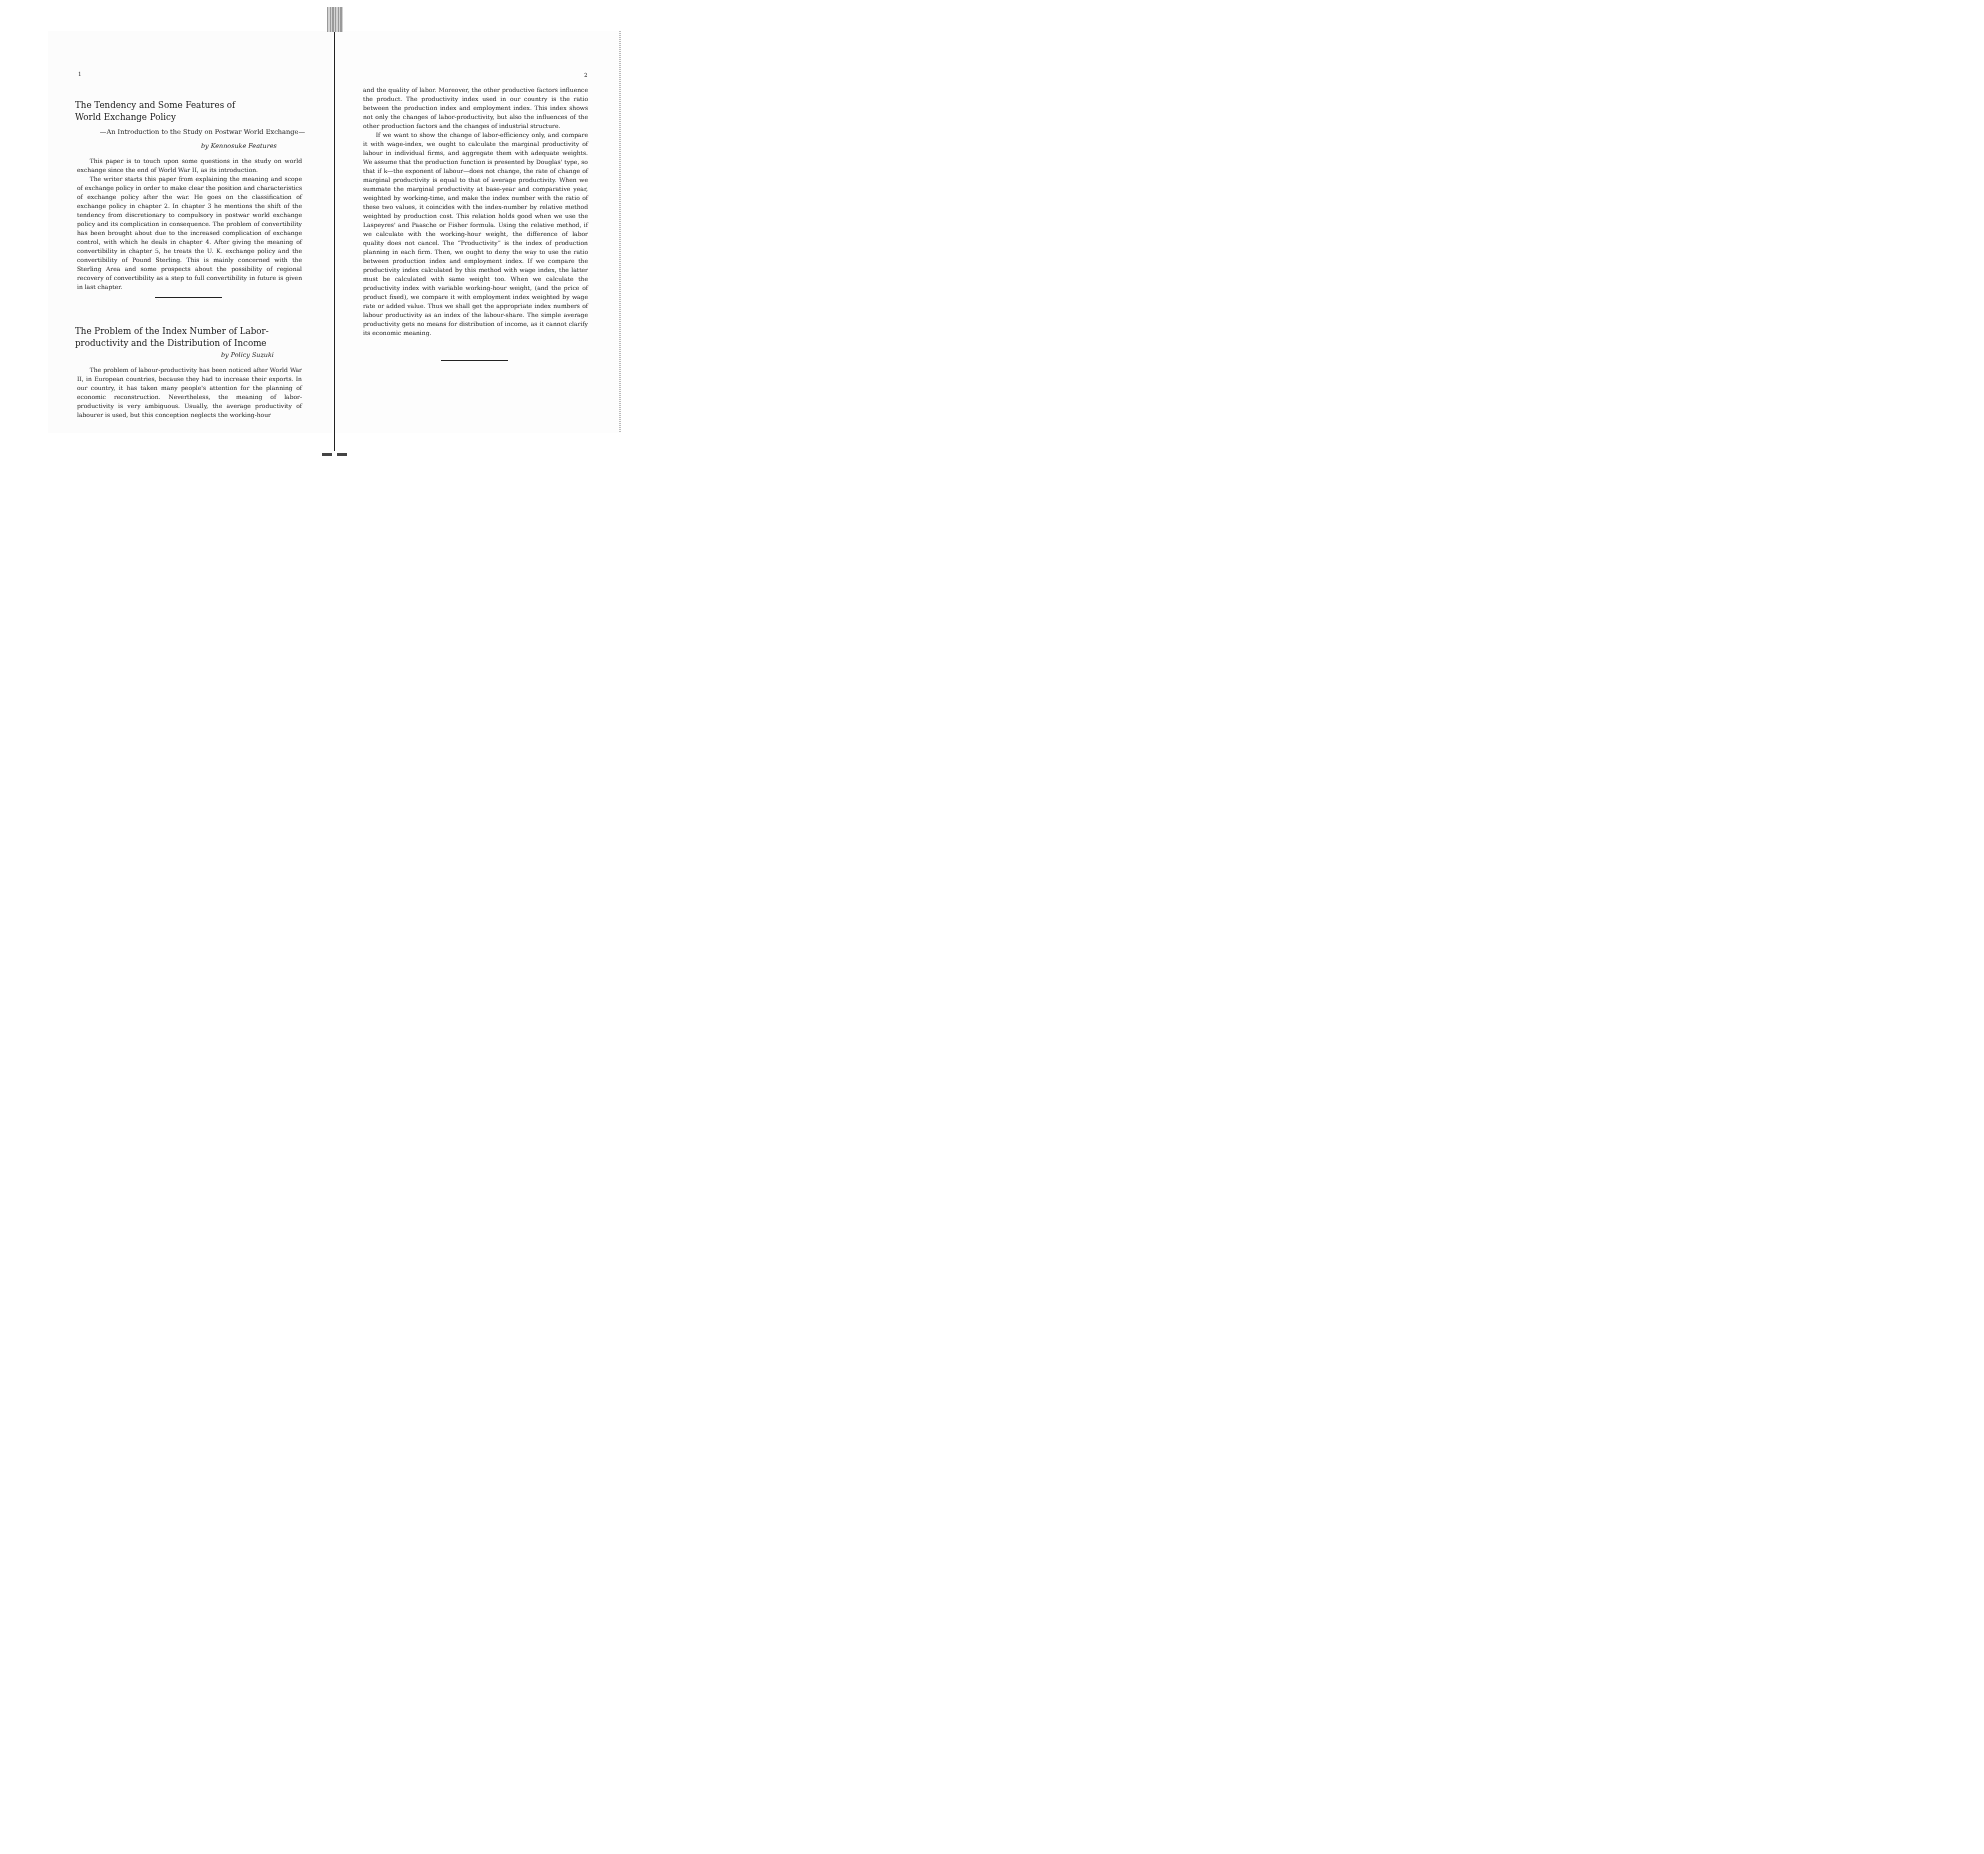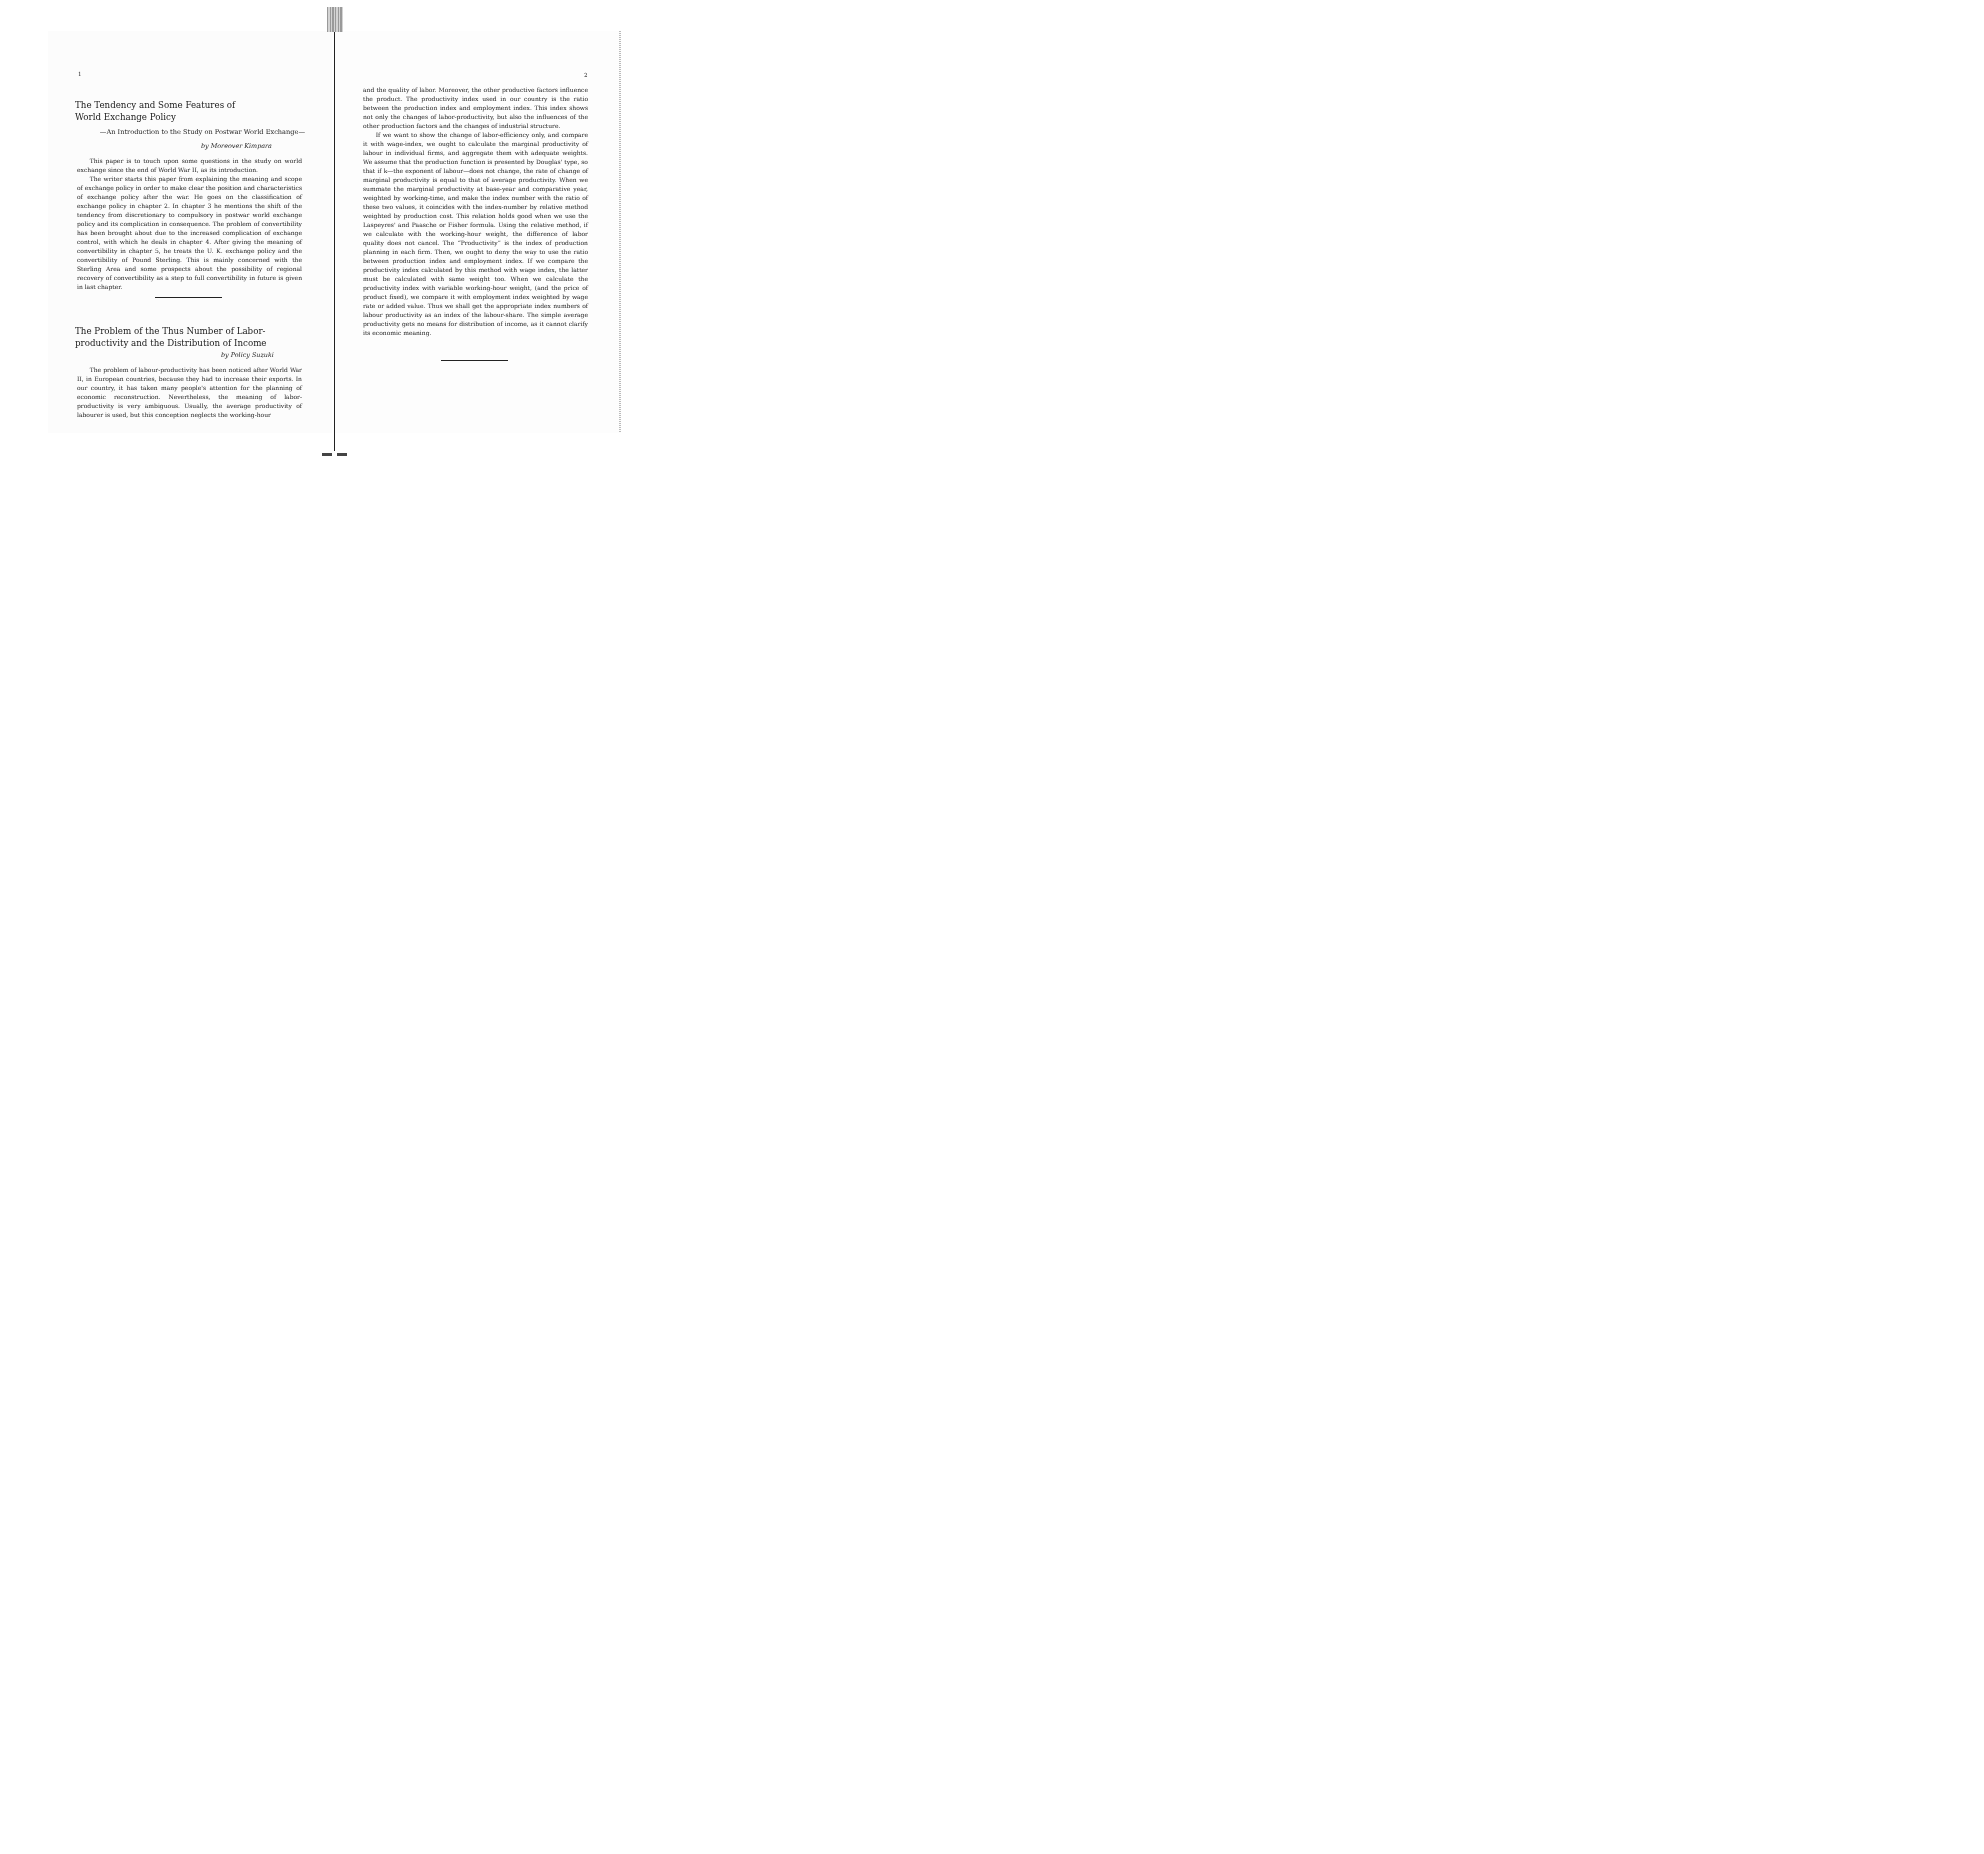--- a/index.html
+++ b/index.html
@@ -49,29 +49,29 @@
 <div class="gutter-clip-bottom"><span></span><span></span></div>
 
 <div class="page-num pn-left">1</div>
 <div class="page-num pn-right">2</div>
 
 <div class="title t1">
   <div>The Tendency and Some Features of</div>
   <div>World Exchange Policy</div>
 </div>
 <div class="subtitle">—An Introduction to the Study on Postwar World Exchange—</div>
-<div class="byline by1">by Moreover Kimpara</div>
+<div class="byline by1">by Kennosuke Features</div>
 <div class="body b1">
   <p>This paper is to touch upon some questions in the study on world exchange since the end of World War II, as its introduction.</p>
   <p>The writer starts this paper from explaining the meaning and scope of exchange policy in order to make clear the position and characteristics of exchange policy after the war. He goes on the classification of exchange policy in chapter 2. In chapter 3 he mentions the shift of the tendency from discretionary to compulsory in postwar world exchange policy and its complication in consequence. The problem of convertibility has been brought about due to the increased complication of exchange control, with which he deals in chapter 4. After giving the meaning of convertibility in chapter 5, he treats the U. K. exchange policy and the convertibility of Pound Sterling. This is mainly concerned with the Sterling Area and some prospects about the possibility of regional recovery of convertibility as a step to full convertibility in future is given in last chapter.</p>
 </div>
 <div class="rule r1"></div>
 
 <div class="title t2">
-  <div>The Problem of the Thus Number of Labor-</div>
+  <div>The Problem of the Index Number of Labor-</div>
   <div>productivity and the Distribution of Income</div>
 </div>
 <div class="byline by2">by Policy Suzuki</div>
 <div class="body b2">
   <p>The problem of labour-productivity has been noticed after World War II, in European countries, because they had to increase their exports. In our country, it has taken many people's attention for the planning of economic reconstruction. Nevertheless, the meaning of labor-productivity is very ambiguous. Usually, the average productivity of labourer is used, but this conception neglects the working-hour</p>
 </div>
 
 <div class="body b3">
   <p class="cont">and the quality of labor. Moreover, the other productive factors influence the product. The productivity index used in our country is the ratio between the production index and employment index. This index shows not only the changes of labor-productivity, but also the influences of the other production factors and the changes of industrial structure.</p>
   <p>If we want to show the change of labor-efficiency only, and compare it with wage-index, we ought to calculate the marginal productivity of labour in individual firms, and aggregate them with adequate weights. We assume that the production function is presented by Douglas' type, so that if k—the exponent of labour—does not change, the rate of change of marginal productivity is equal to that of average productivity. When we summate the marginal productivity at base-year and comparative year, weighted by working-time, and make the index number with the ratio of these two values, it coincides with the index-number by relative method weighted by production cost. This relation holds good when we use the Laspeyres' and Paasche or Fisher formula. Using the relative method, if we calculate with the working-hour weight, the difference of labor quality does not cancel. The “Productivity” is the index of production planning in each firm. Then, we ought to deny the way to use the ratio between production index and employment index. If we compare the productivity index calculated by this method with wage index, the latter must be calculated with same weight too. When we calculate the productivity index with variable working-hour weight, (and the price of product fixed), we compare it with employment index weighted by wage rate or added value. Thus we shall get the appropriate index numbers of labour productivity as an index of the labour-share. The simple average productivity gets no means for distribution of income, as it cannot clarify its economic meaning.</p>

